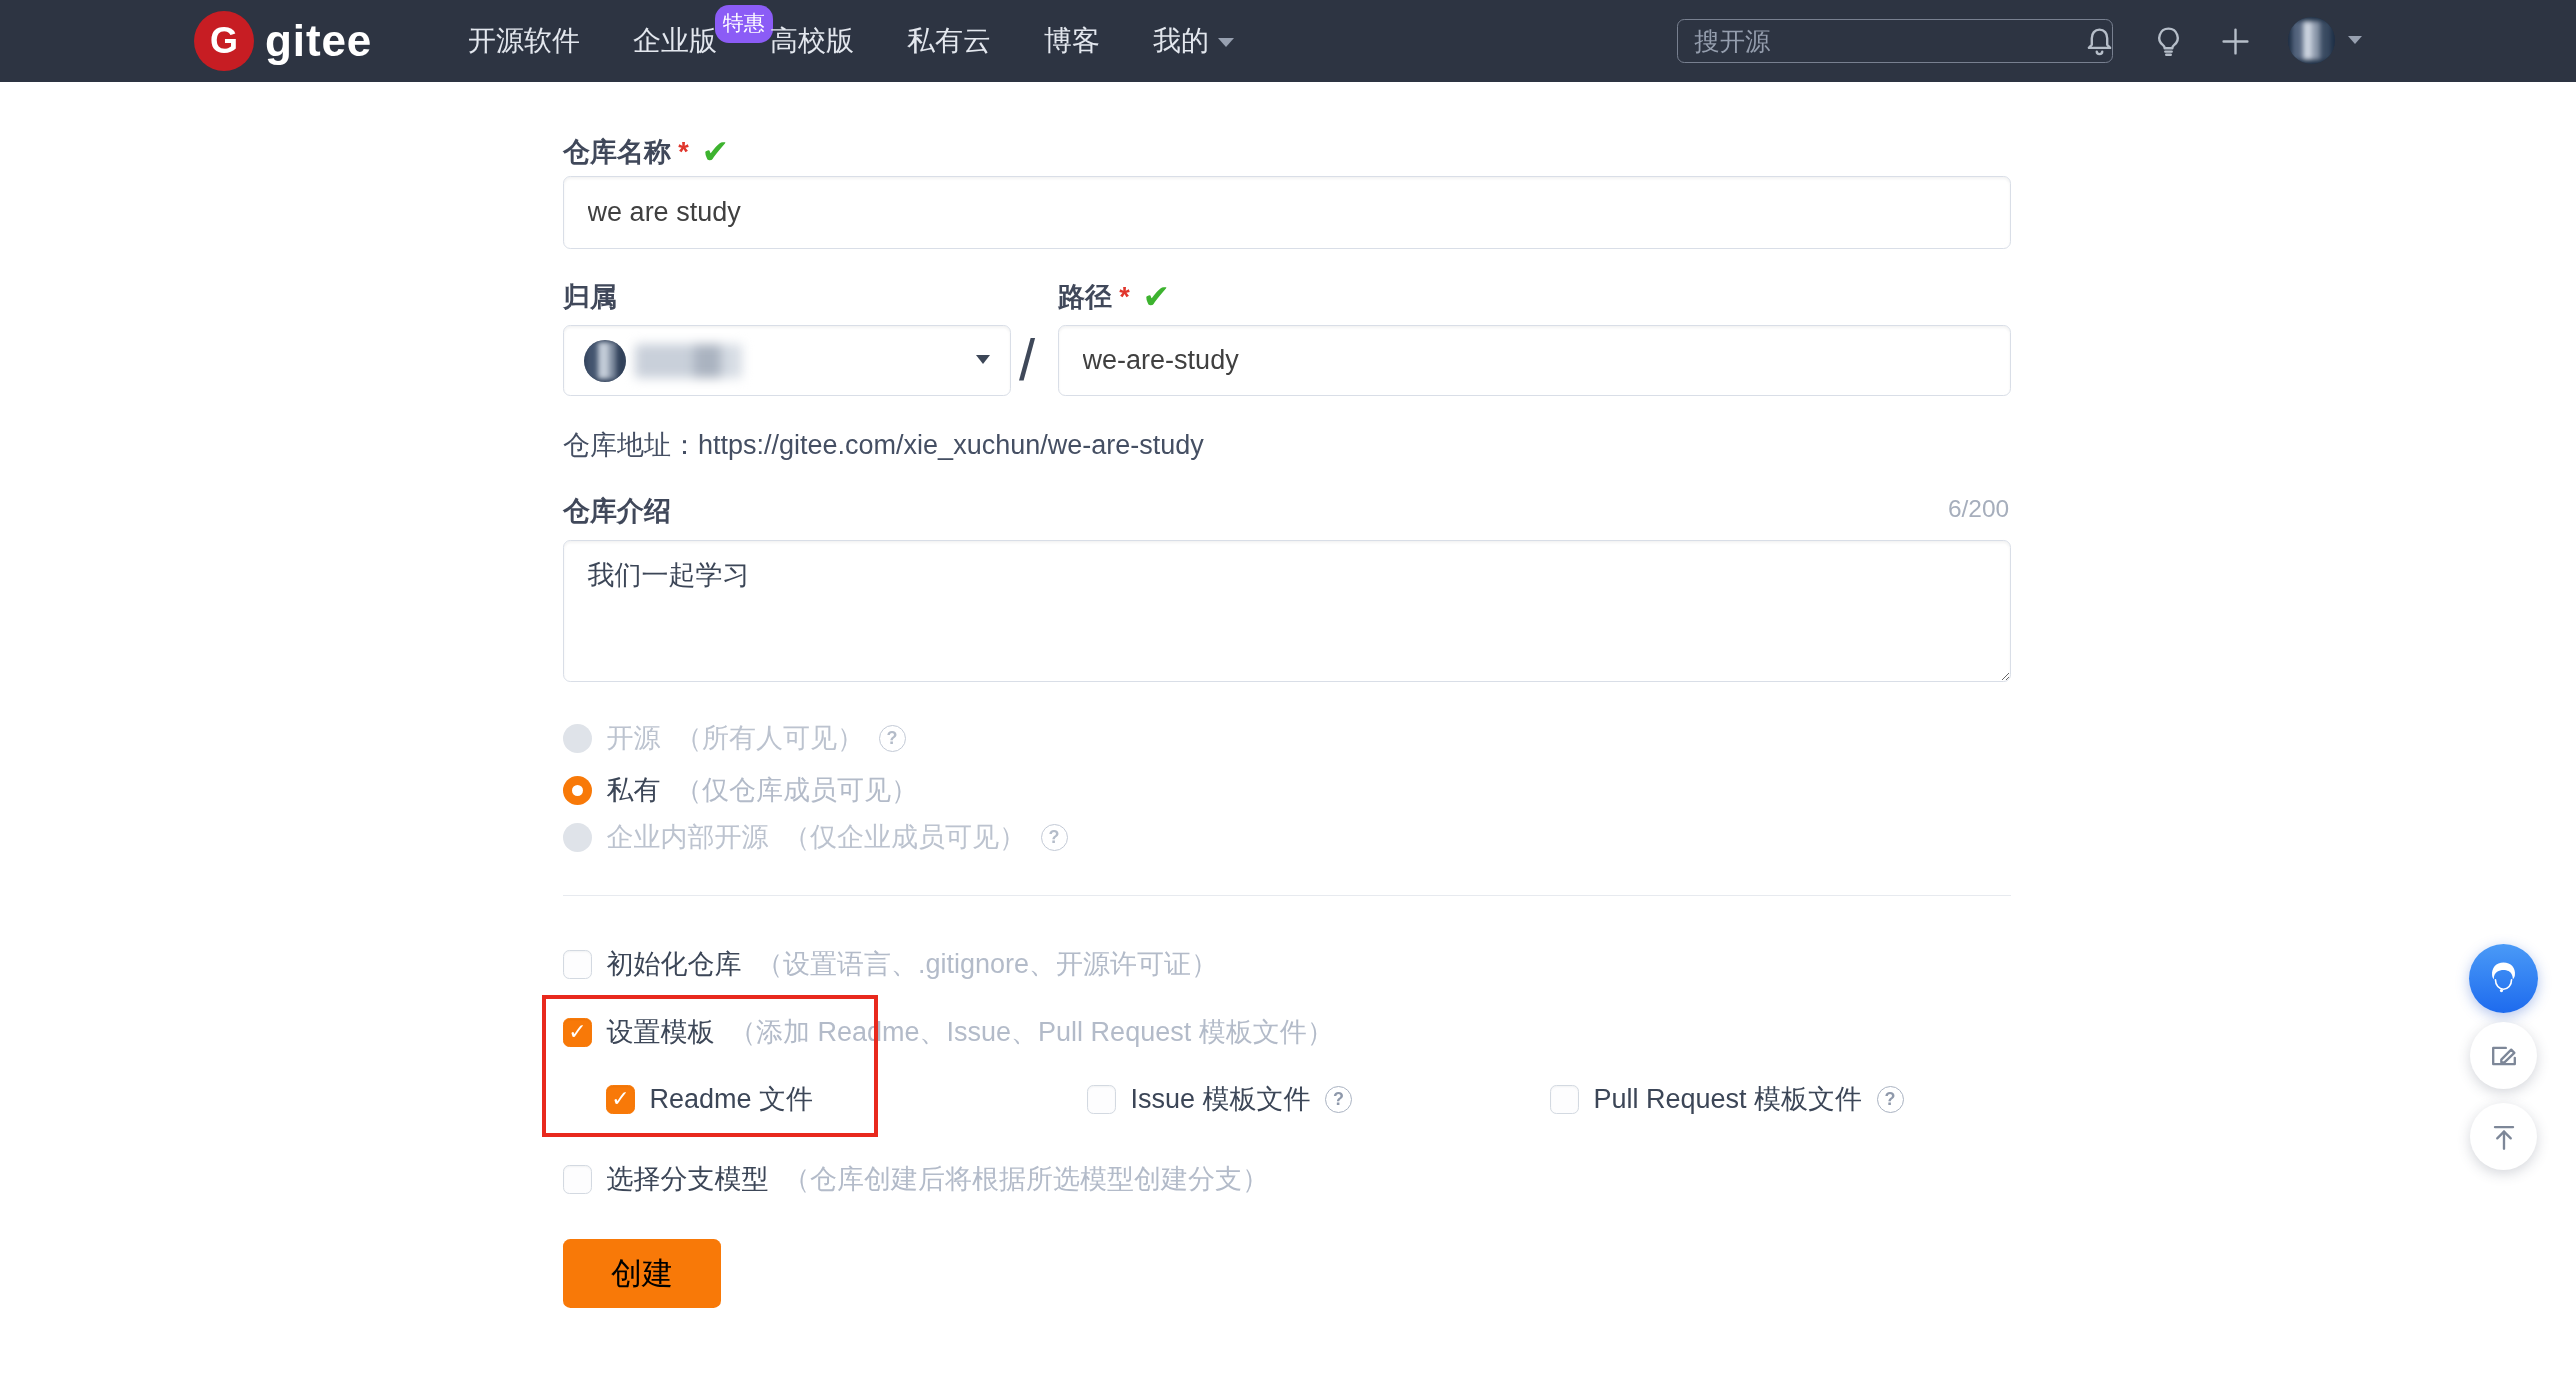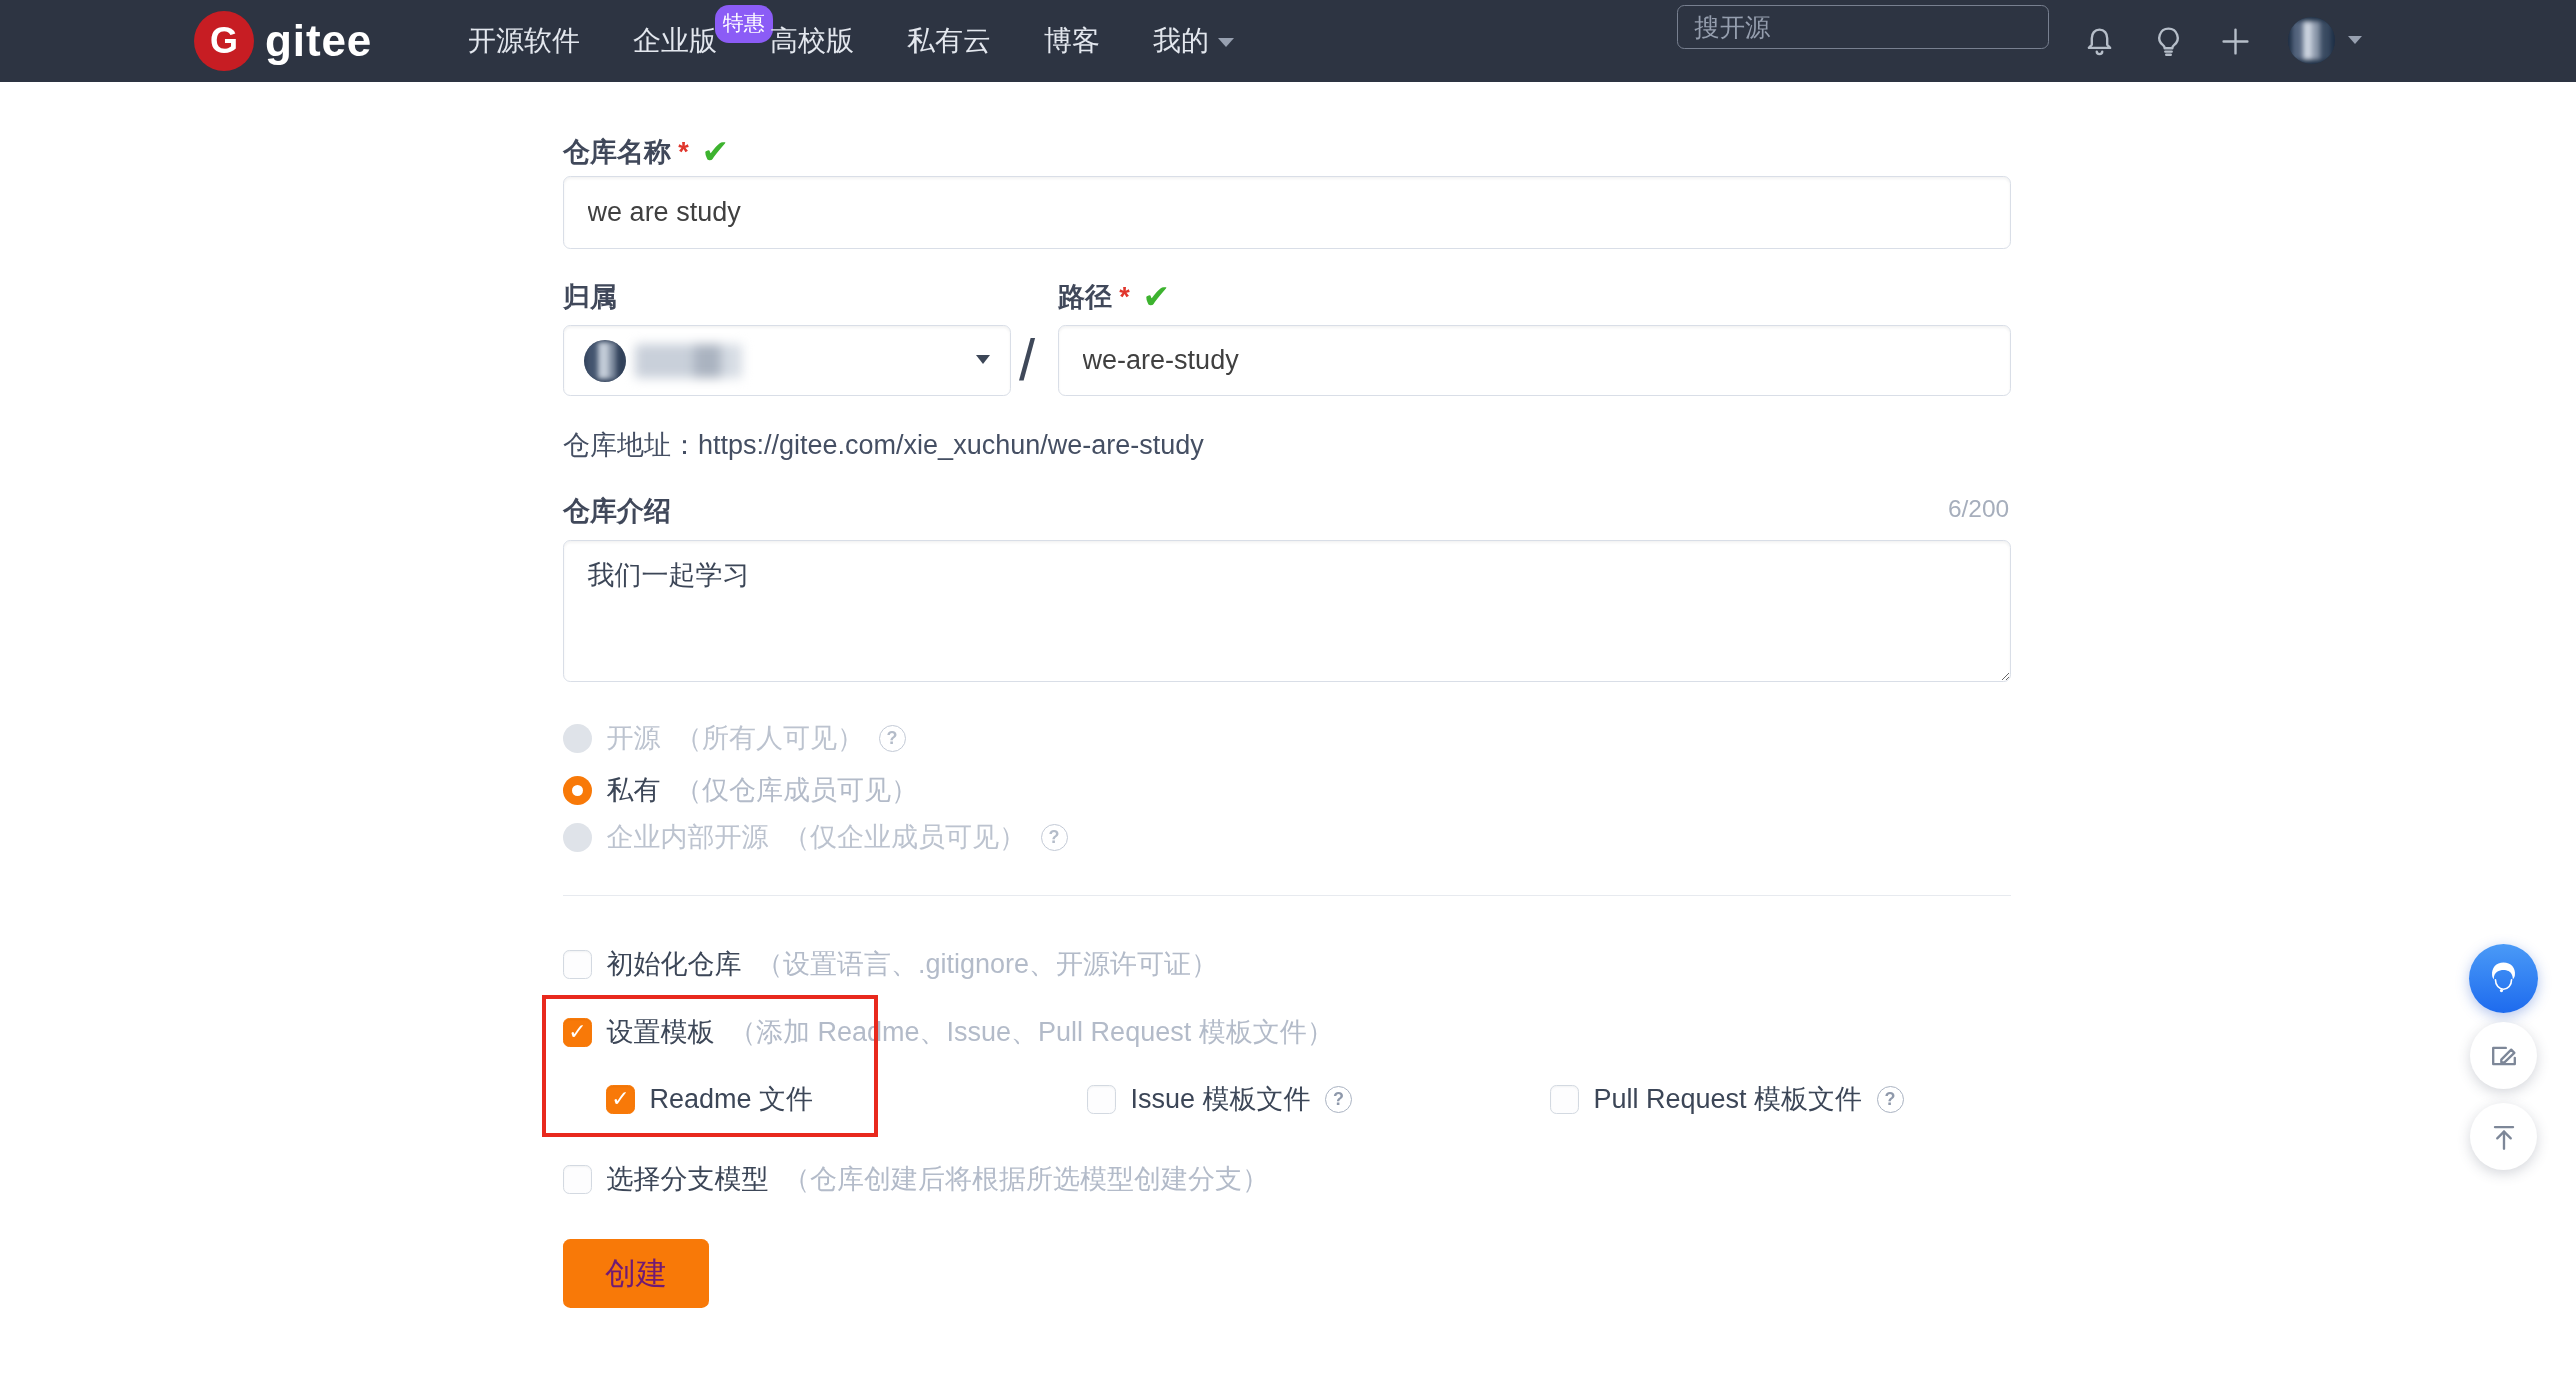--- a/index.html
+++ b/index.html
@@ -12,21 +12,21 @@
   .logo { position:absolute; left:194px; top:0; height:82px; display:flex; align-items:center; gap:11px; cursor:pointer; }
   .logo-mark { width:60px; height:60px; border-radius:50%; background:#c71d23; color:#fff;
                display:flex; align-items:center; justify-content:center; font-size:36px; font-weight:bold; }
   .logo-text { color:#fff; font-size:44px; font-weight:bold; letter-spacing:0.9px; }
   .nav-menu { position:absolute; left:446px; top:0; height:82px; display:flex; align-items:center; gap:9px; }
   .nav-item { position:relative; padding:0 22px; color:#e3e7ee; font-size:28px; line-height:82px; height:82px; cursor:pointer; white-space:nowrap; }
   .nav-badge { position:absolute; top:5.4px; right:-34px; background:#8b5cf6; color:#fff; font-size:21px;
                line-height:36px; height:38px; padding:0 8.2px; border-radius:14px; }
   .nav-caret { display:inline-block; width:0; height:0; border-left:8.2px solid transparent; border-right:8.2px solid transparent;
                border-top:9px solid #97a0b0; margin-left:9px; vertical-align:middle; }
-  .nav-search { position:absolute; left:1677px; top:5px; width:372px; height:44px; background:transparent;
+  .nav-search { position:absolute; left:1677px; top:19px; width:436px; height:44px; background:transparent;
                 border:1.8px solid #788090; border-radius:7.3px; color:#dfe3ea; font-size:25.4px; padding:0 16.3px; outline:none; }
   .nav-search::placeholder { color:#959eae; }
   .nav-icon { position:absolute; top:25.4px; width:33px; height:33px; cursor:pointer; }
   .nav-icon svg { width:33px; height:33px; stroke:#b6bec9; stroke-width:2.6; fill:none; stroke-linecap:round; stroke-linejoin:round; }
   .icon-bell  { left:2083px; }
   .icon-bulb  { left:2152px; }
   .icon-plus  { left:2219px; }
   .nav-avatar { position:absolute; left:2288px; top:17px; width:47px; height:47px; border-radius:50%;
                 background:#1d2e44; overflow:hidden; cursor:pointer; }
   .nav-avatar .pix { position:absolute; inset:3.6px;
@@ -78,22 +78,22 @@
   .checkbox.on { background:#f87908; border-color:#f87908; display:flex; align-items:center; justify-content:center;
                  color:#fff; font-size:22px; font-weight:bold; }
   .help { width:27px; height:27px; border-radius:50%; border:1.8px solid #aab3c2; color:#8f99ab; font-size:18px; font-weight:bold;
           display:inline-flex; align-items:center; justify-content:center; cursor:pointer; flex:none; }
   .choice-row.disabled .help { border-color:#c3cad6; color:#b4bcc9; }
 
   .divider { position:absolute; left:0; top:895px; width:1448px; height:0; border-top:1.8px solid #e7eaef; }
 
   .sub-item { position:absolute; top:1081px; height:36px; display:flex; align-items:center; gap:14.5px; font-size:27px; color:#3c4657; white-space:nowrap; }
 
-  .create-btn { position:absolute; left:0; top:1239px; width:146px; height:69px; background:#f87908; border:none; border-radius:7.3px;
-                color:#701a75; font-size:31px; cursor:pointer; font-family:"Liberation Sans","DejaVu Sans",sans-serif; }
+  .create-btn { position:absolute; left:0; top:1239px; width:158px; height:69px; background:#f87908; border:none; border-radius:7.3px;
+                color:#000000; font-size:31px; cursor:pointer; font-family:"Liberation Sans","DejaVu Sans",sans-serif; }
 
   .annotation-box { position:absolute; left:542px; top:995px; width:336px; height:142px; border:4.5px solid #e8291d; pointer-events:none; }
 
   
   .float-btn { position:absolute; left:2470px; width:67px; height:67px; border-radius:50%; background:#fff;
                box-shadow:0 3.6px 12.7px rgba(60,70,90,.22); display:flex; align-items:center; justify-content:center; cursor:pointer; }
   .float-btn svg { width:36px; height:36px; stroke:#7d8798; stroke-width:2.6; fill:none; stroke-linecap:round; stroke-linejoin:round; }
   .assistant-btn { position:absolute; left:2469px; top:944px; width:69px; height:69px; border-radius:50%;
                    background:linear-gradient(180deg,#4a9af7,#1e6bee); box-shadow:0 3.6px 12.7px rgba(40,90,200,.35);
                    display:flex; align-items:center; justify-content:center; cursor:pointer; }

